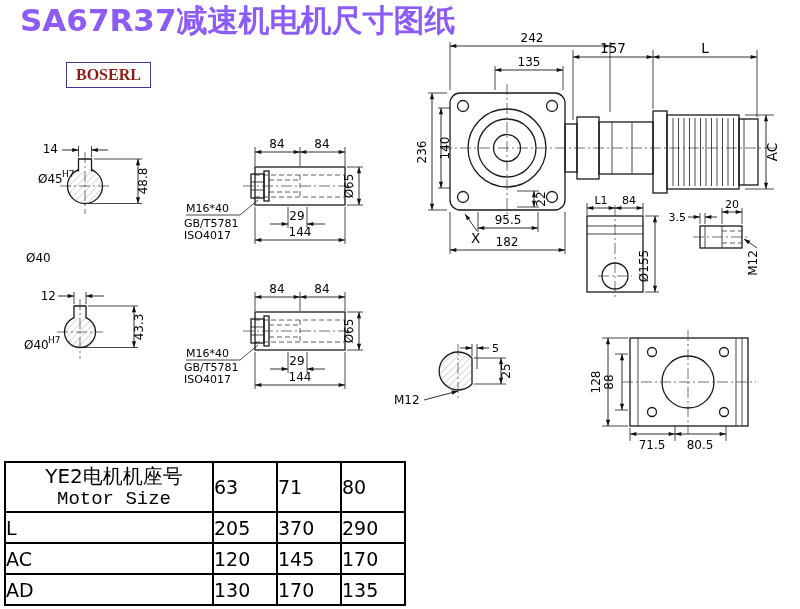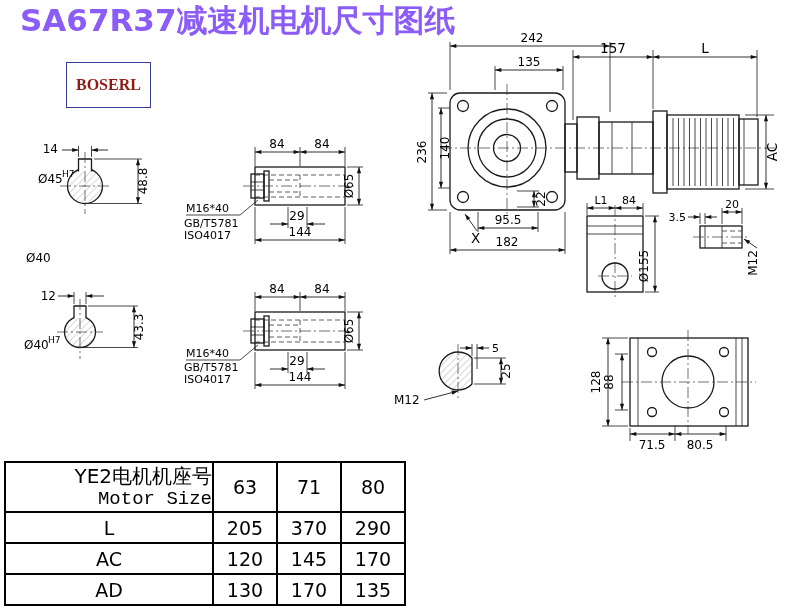--- a/index.html
+++ b/index.html
@@ -1,35 +1,35 @@
 <!DOCTYPE html>
 <html><head>
 <meta charset="utf-8">
 <style>
   html,body{margin:0;padding:0;}
   body{width:800px;height:609px;background:#ffffff;position:relative;overflow:hidden;
        font-family:"DejaVu Sans","Liberation Sans",sans-serif;}
   .page-title{position:absolute;left:20px;top:0;font-size:31px;font-weight:bold;color:#8b5cf6;}
-  .brand-box{position:absolute;left:66px;top:62px;border:1.5px solid #3a3a99;padding:13px 9px;
+  .brand-box{position:absolute;left:66px;top:62px;border:1.5px solid #3a3a99;padding:3px 9px;
              font-family:"Liberation Serif","DejaVu Serif",serif;font-size:16px;font-weight:bold;color:#8b1d15;}
   svg.draw{position:absolute;left:0;top:0;}
   .ln{stroke:#1a1a1a;stroke-width:1.3;fill:none;}
   .thin{stroke:#1a1a1a;stroke-width:0.8;fill:none;}
   .dim{stroke:#1a1a1a;stroke-width:0.9;fill:none;}
   .cl{stroke:#333;stroke-width:0.7;fill:none;stroke-dasharray:11 3 2 3;}
   .hid{stroke:#333;stroke-width:0.8;fill:none;stroke-dasharray:5 3;}
   text{fill:#000;font-family:"DejaVu Sans","Liberation Sans",sans-serif;}
   .t9{font-size:9px;}
   .t11{font-size:11px;}
   .t12{font-size:12px;}
   .t13{font-size:13.5px;}
   .spec-table{position:absolute;left:4px;top:461px;border-collapse:collapse;background:#fff;}
-  .spec-table td{border:2px solid #000;text-align:center;font-size:19px;color:#000;padding:0;}
+  .spec-table td{border:2px solid #000;text-align:left;font-size:19px;color:#000;padding:0;}
   .spec-table .val{width:62px;}
-  .spec-table .hdr{width:196px;text-align:right;padding-left:10px;}
+  .spec-table .hdr{width:196px;text-align:center;padding-left:10px;}
   .spec-table .hdr .cn{font-size:20px;line-height:24px;}
   .spec-table .hdr .en{font-family:Liberation Mono, monospace;font-size:19px;line-height:22px;}
   .spec-table tr.hrow td{height:48px;}
   .spec-table tr.drow td{height:29px;}
 </style>
 </head>
 <body>
 
 <svg class="draw" width="800" height="609" viewBox="0 0 800 609">
   <defs>

